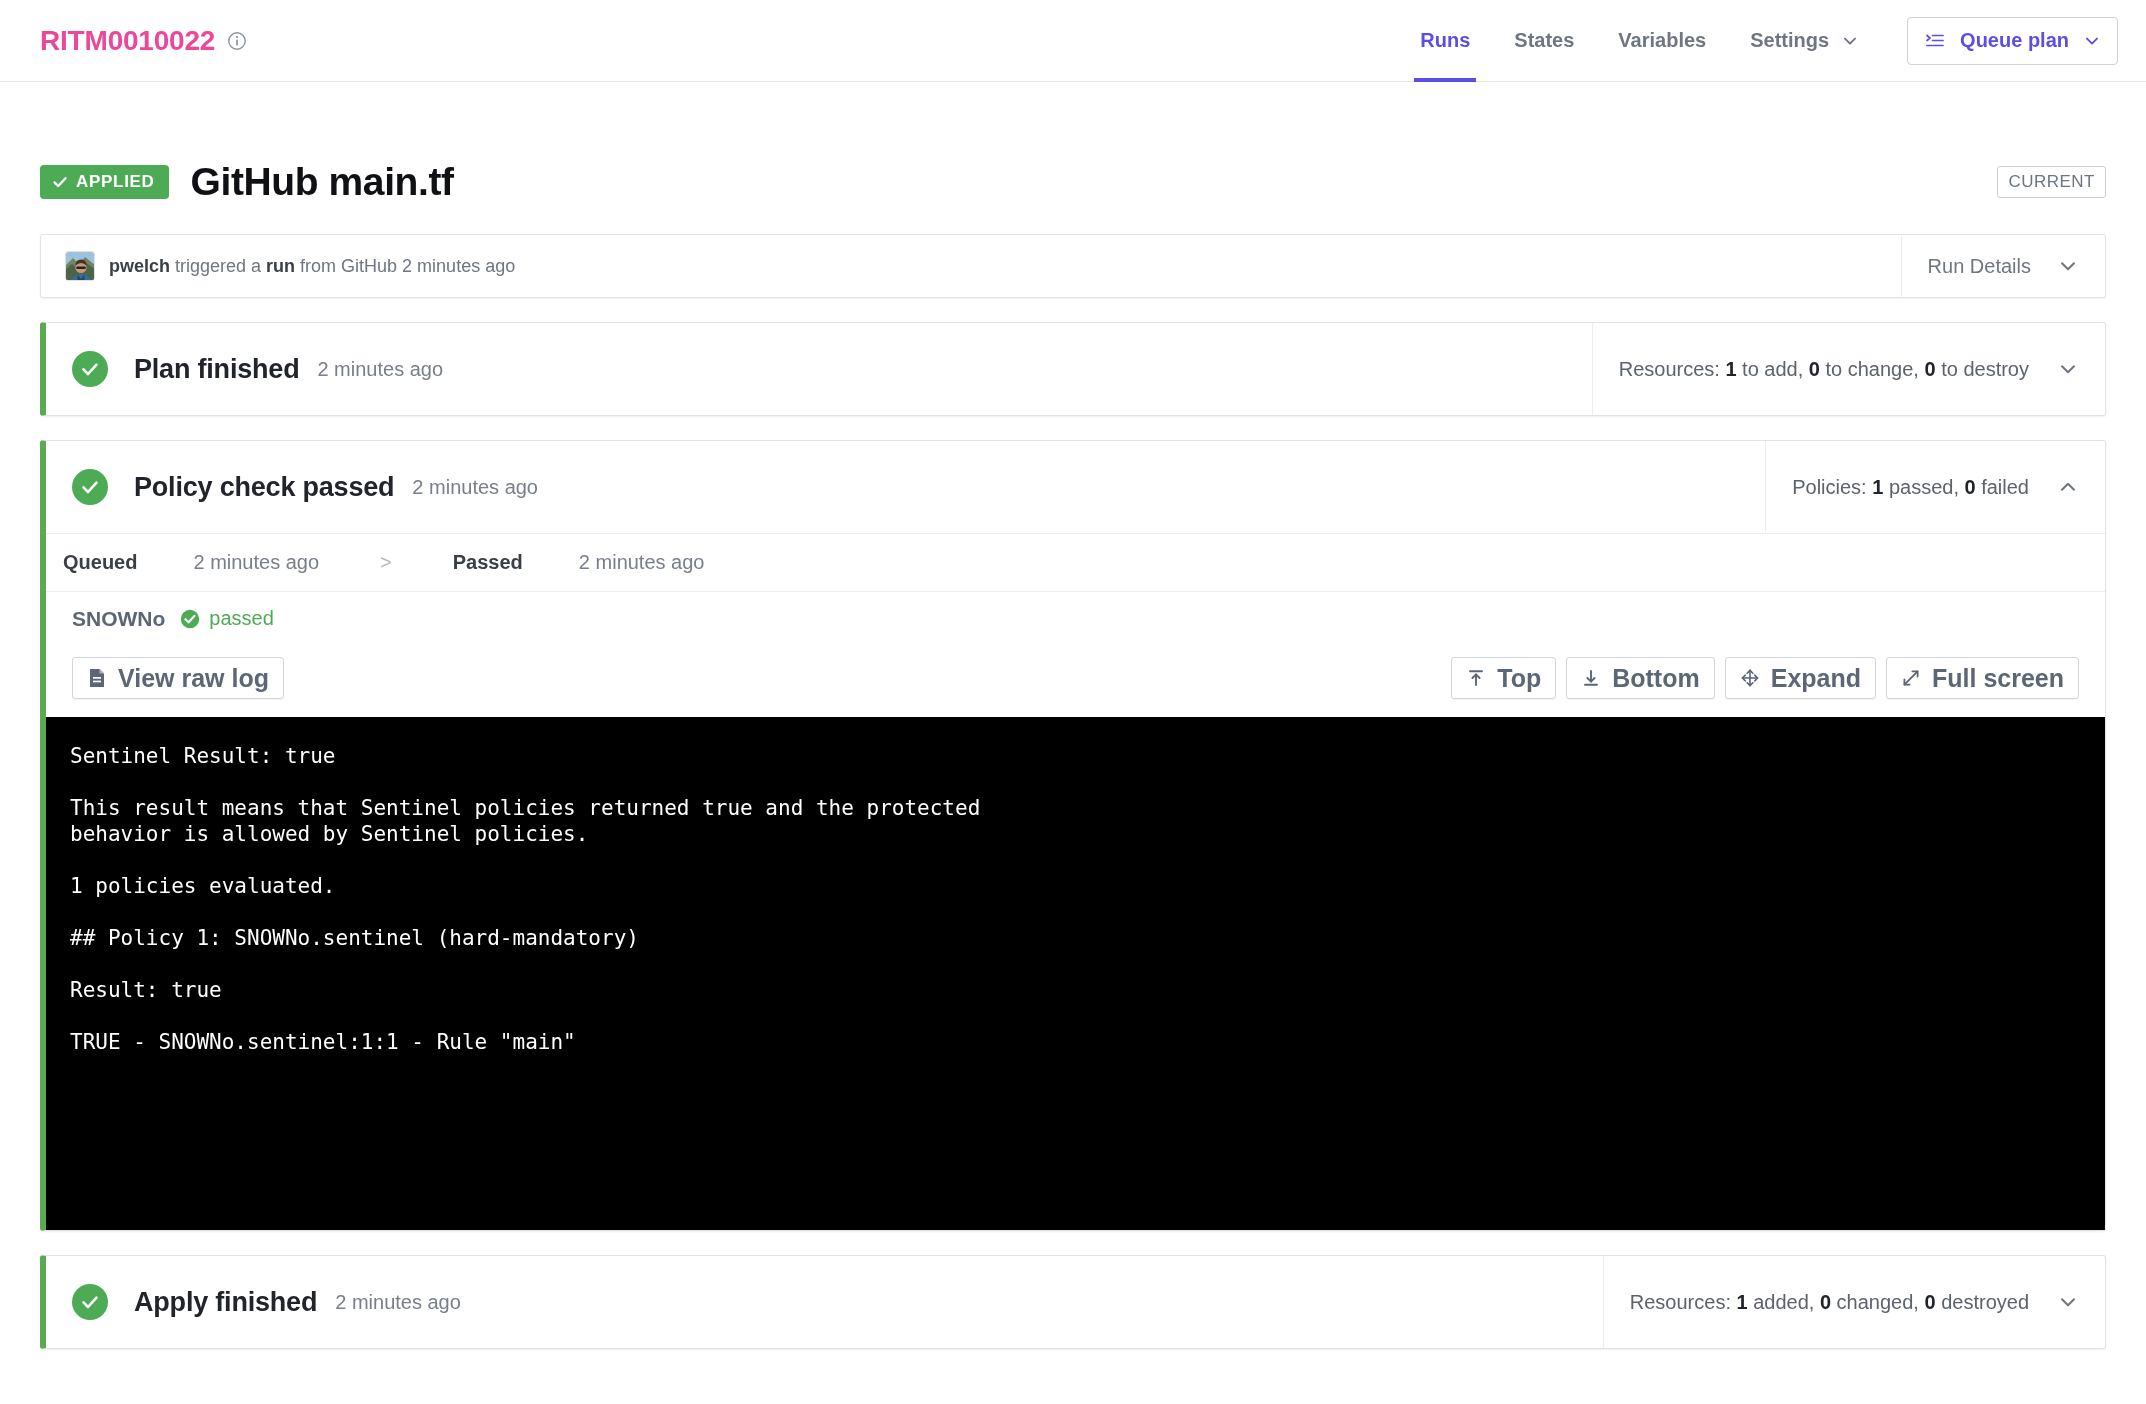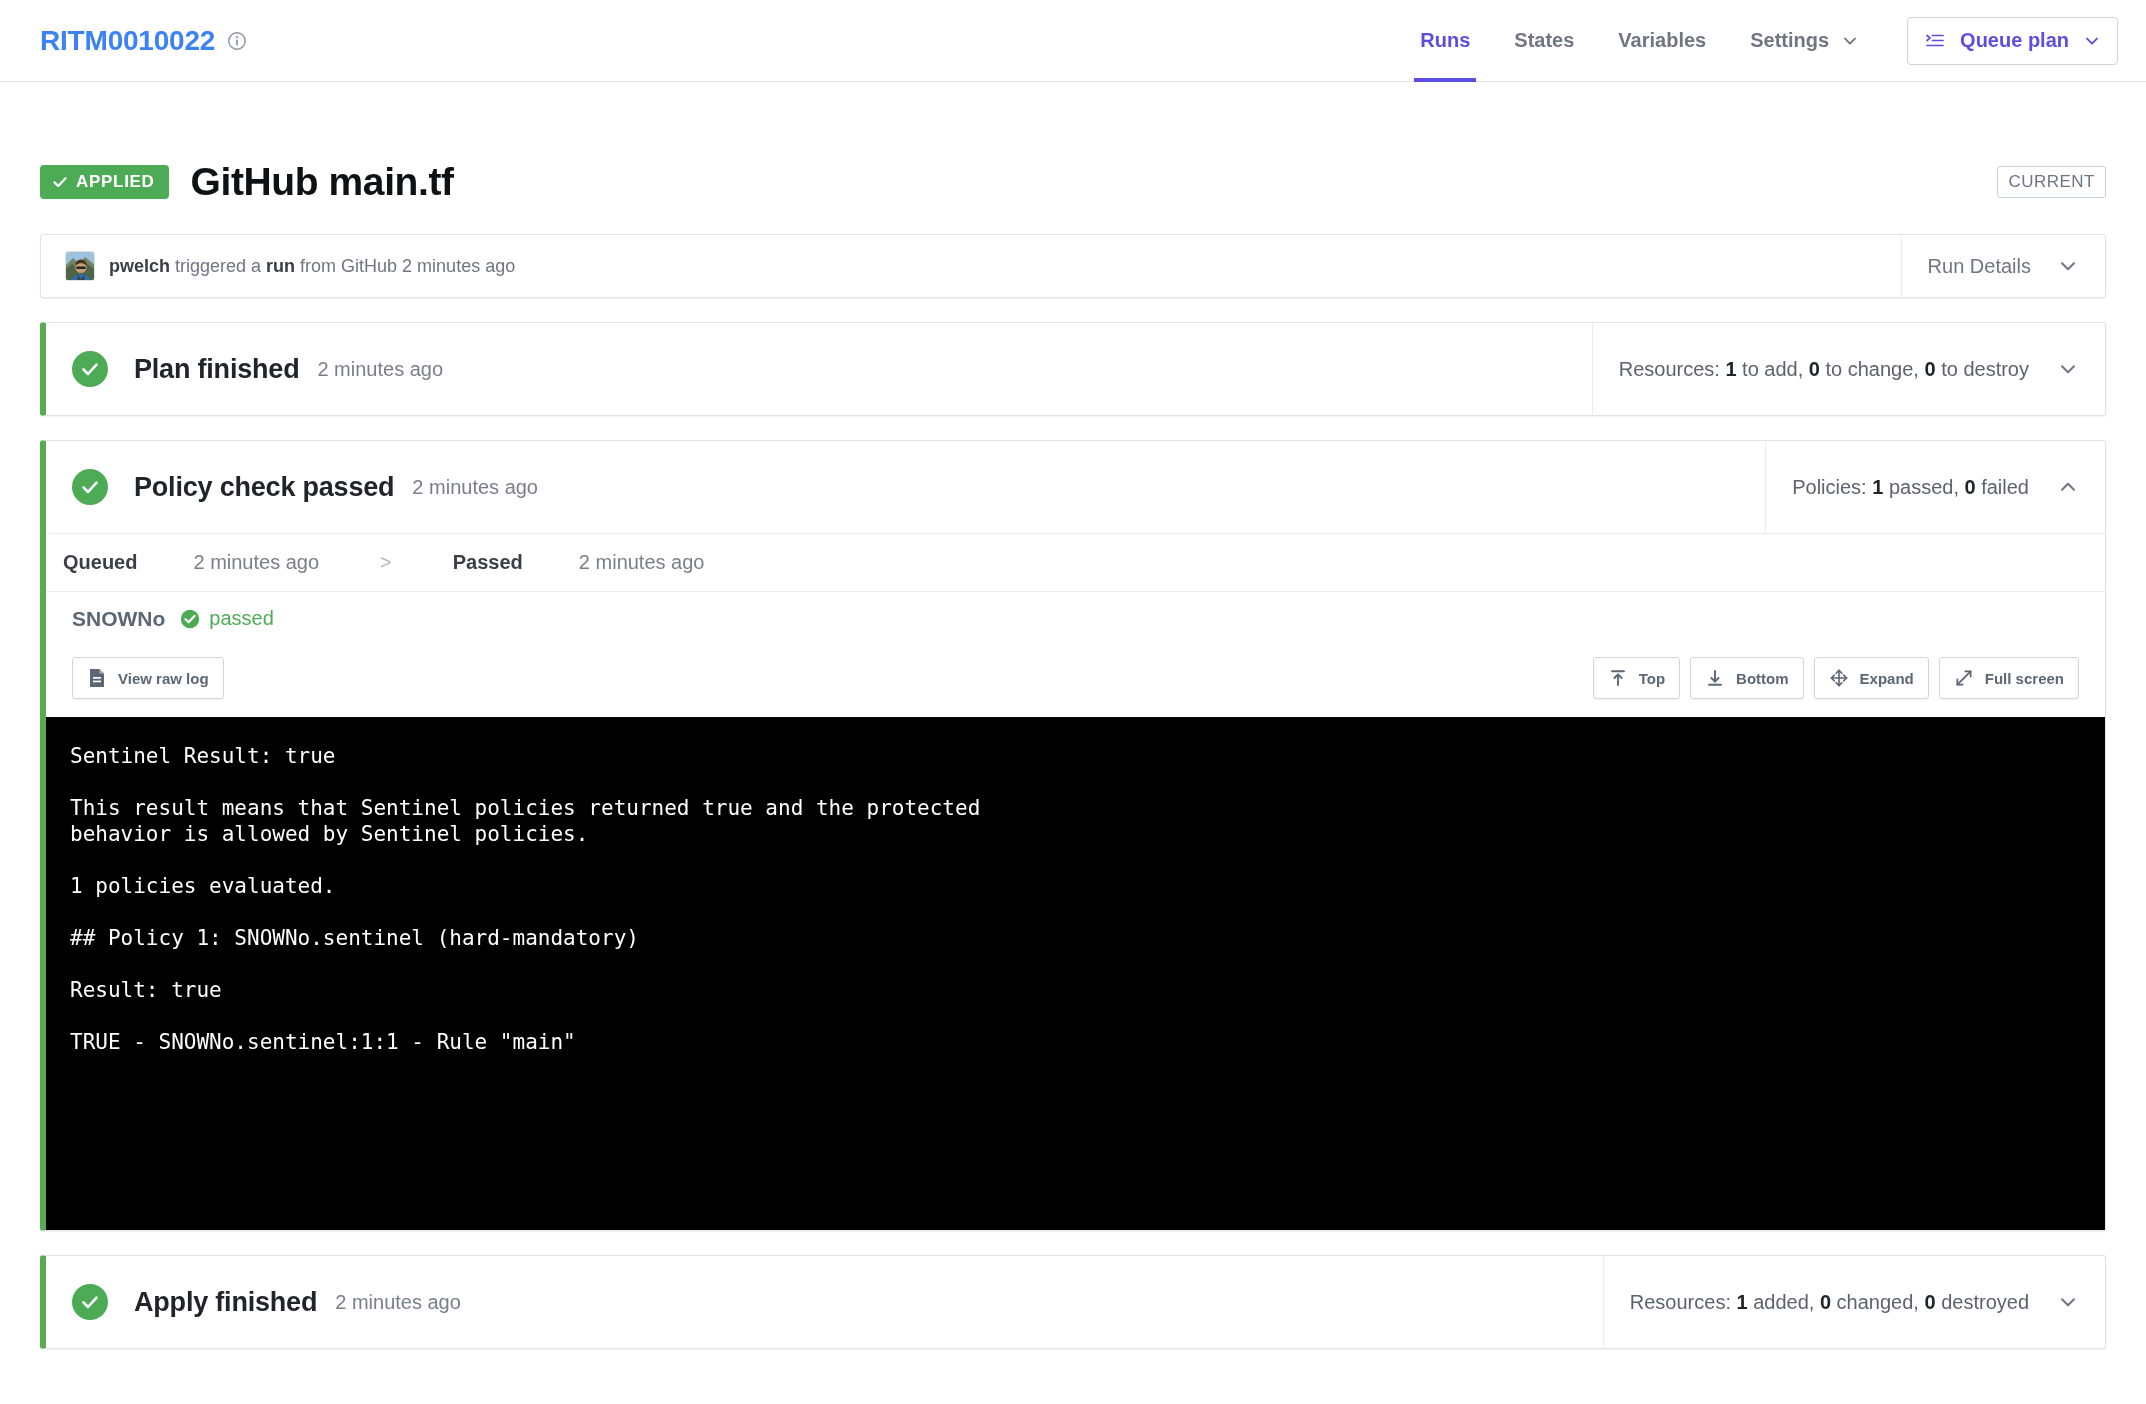--- a/index.html
+++ b/index.html
@@ -16,21 +16,21 @@
     height: 82px;
     border-bottom: 1px solid #e4e6e8;
     display: flex;
     align-items: center;
     padding: 0 28px 0 40px;
     position: relative;
   }
   .ticket-id {
     font-size: 28px;
     font-weight: 700;
-    color: #3b82f6;
+    color: #ec4899;
     letter-spacing: -0.2px;
   }
   .info-icon {
     display: inline-flex;
     align-items: center;
     justify-content: center;
     margin-left: 12px;
     vertical-align: 2px;
   }
   .nav-right {
@@ -244,21 +244,21 @@
   }
   .btn {
     border: 1px solid #d2d6da;
     background: #fff;
     border-radius: 3px;
     height: 42px;
     padding: 0 14px;
     display: inline-flex;
     align-items: center;
     gap: 11px;
-    font-size: 15px;
+    font-size: 25px;
     font-weight: 700;
     color: #5c6674;
     cursor: pointer;
     box-shadow: 0 1px 1px rgba(16,22,26,0.05);
   }
   .btn-group {
     margin-left: auto;
     display: flex;
     gap: 10px;
   }

